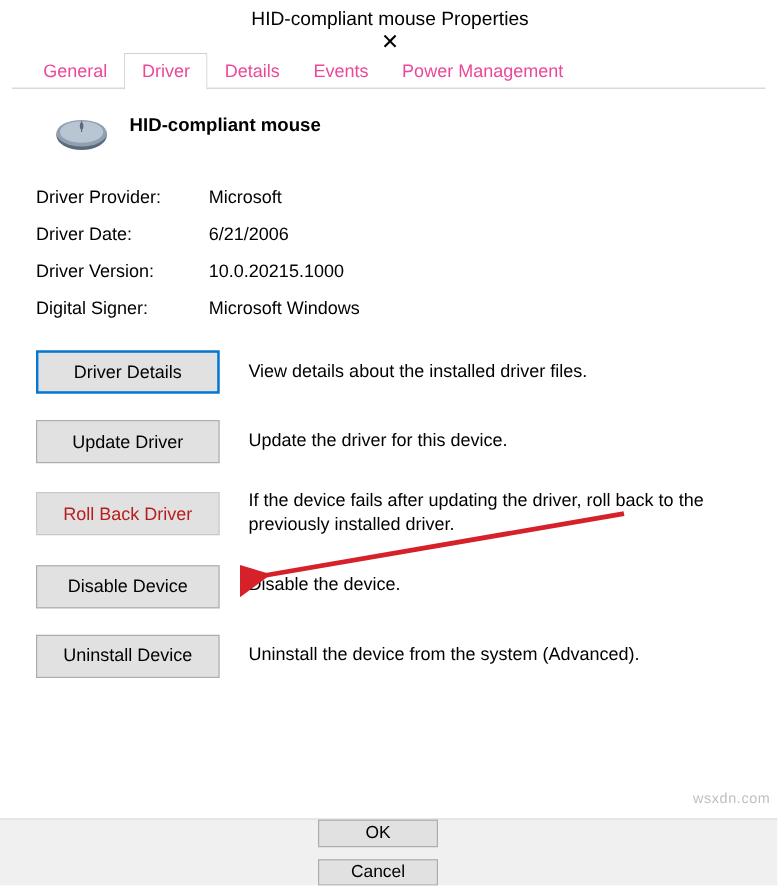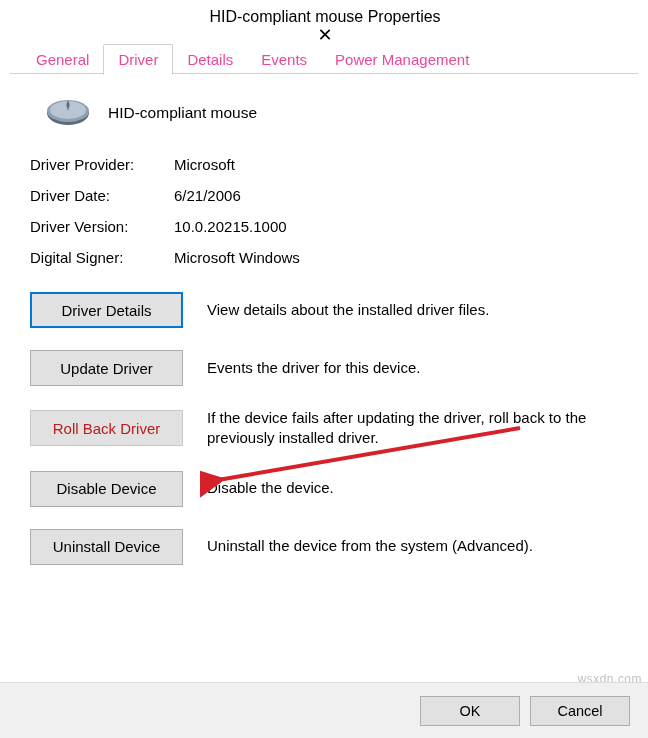--- a/index.html
+++ b/index.html
@@ -60,24 +60,24 @@
     border-bottom: 1px solid #fff;
     border-radius: 2px 2px 0 0;
     margin-bottom: -1px;
     z-index: 2;
   }
   .panel {
     padding: 22px 30px 10px 30px;
   }
   .device-row {
     display: flex;
-    align-items: center;
     gap: 16px;
     margin-bottom: 26px;
     margin-left: 14px;
+    font-weight: bold;
   }
   .mouse-icon svg { display: block; }
   .device-name { font-size: 15.5px; }
   .info-grid {
     margin-bottom: 26px;
   }
   .info-row {
     display: flex;
     margin-bottom: 14px;
     font-size: 15px;
@@ -119,34 +119,35 @@
     position: absolute;
     bottom: 0; left: 0; right: 0;
     height: 56px;
     background: #f0f0f0;
     border-top: 1px solid #dcdcdc;
     display: flex;
     justify-content: flex-end;
     align-items: center;
     gap: 10px;
     padding-right: 18px;
+    flex-direction: column;
   }
   .footer button {
     width: 100px;
     height: 30px;
     background: #e1e1e1;
     border: 1px solid #adadad;
     font: inherit;
     font-size: 14.5px;
     cursor: default;
   }
   .watermark {
     position: absolute;
     right: 6px;
-    bottom: 52px;
+    bottom: 66px;
     font-size: 12px;
     color: #bfbfbf;
     letter-spacing: .5px;
     margin-left: 20px;
   }
   .arrow {
     position: absolute;
     pointer-events: none;
   }
 </style>
@@ -200,21 +201,21 @@
     </div>
   </div>
 
   <div class="action-rows">
     <div class="action-row">
       <button class="action-btn focus">Driver Details</button>
       <div class="action-desc">View details about the installed driver files.</div>
     </div>
     <div class="action-row">
       <button class="action-btn">Update Driver</button>
-      <div class="action-desc">Events the driver for this device.</div>
+      <div class="action-desc">Update the driver for this device.</div>
     </div>
     <div class="action-row">
       <button class="action-btn" disabled="">Roll Back Driver</button>
       <div class="action-desc">If the device fails after updating the driver, roll back to the previously installed driver.</div>
     </div>
     <div class="action-row">
       <button class="action-btn">Disable Device</button>
       <div class="action-desc">Disable the device.</div>
     </div>
     <div class="action-row">

